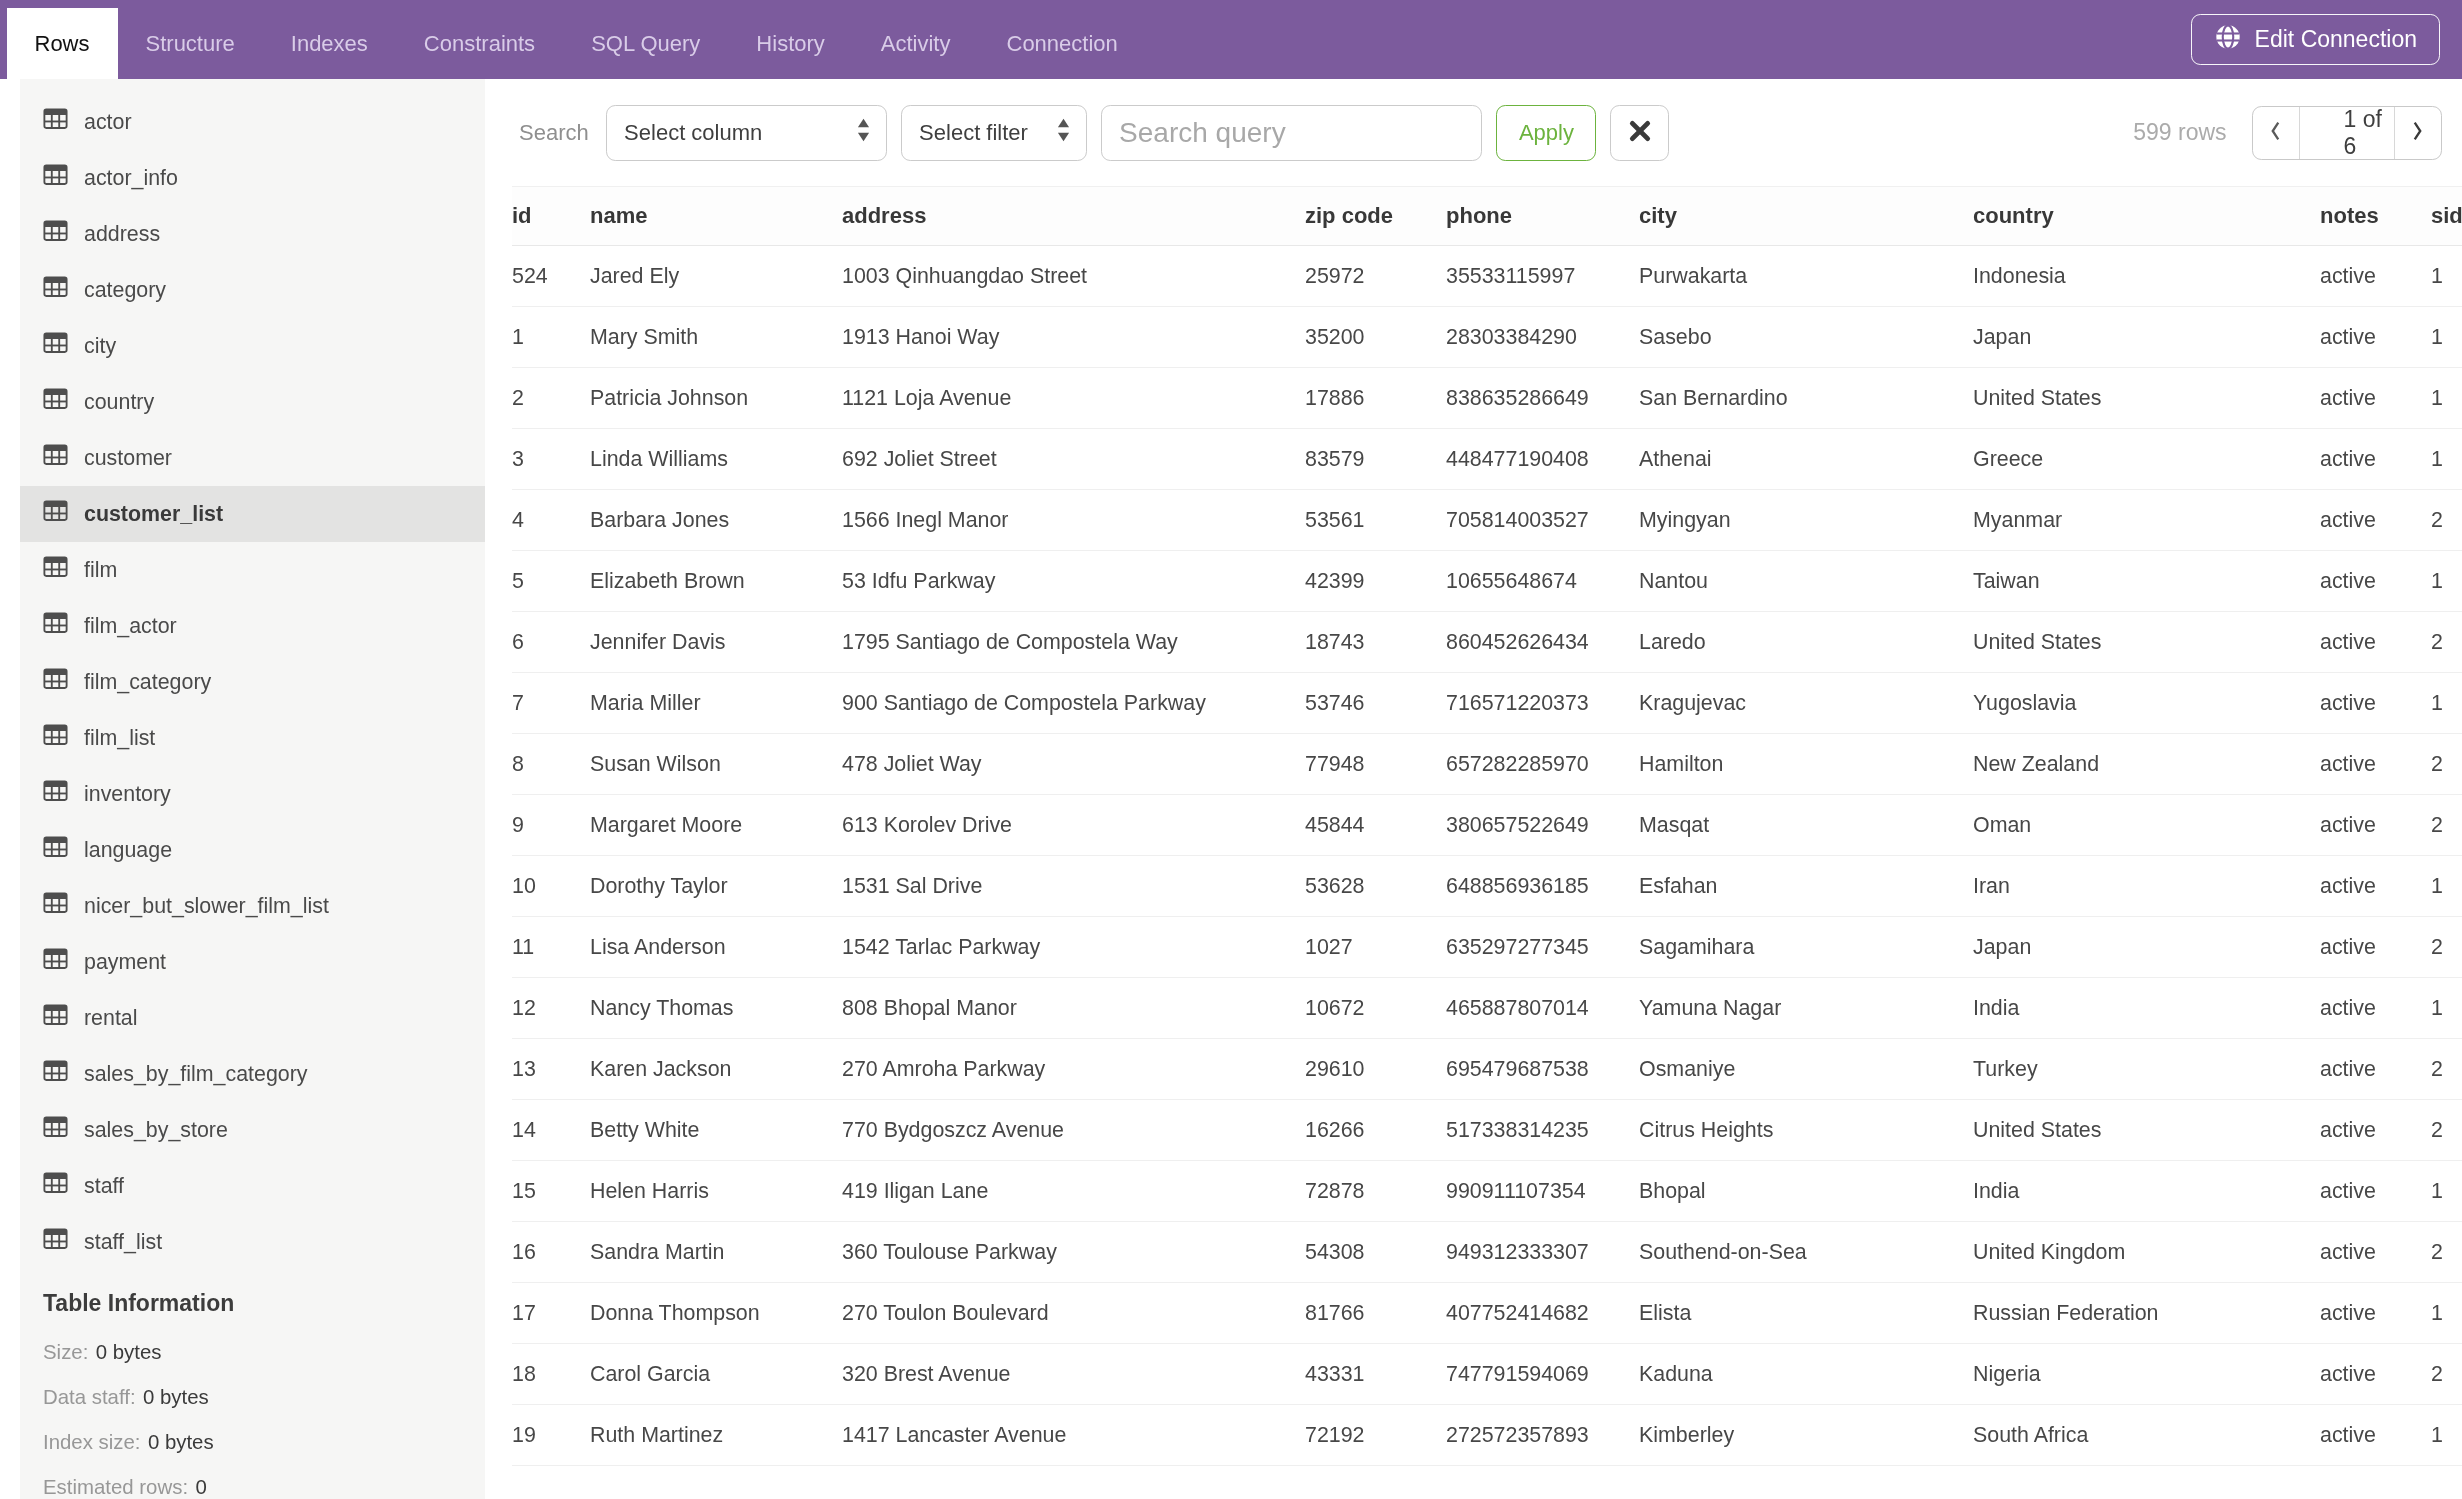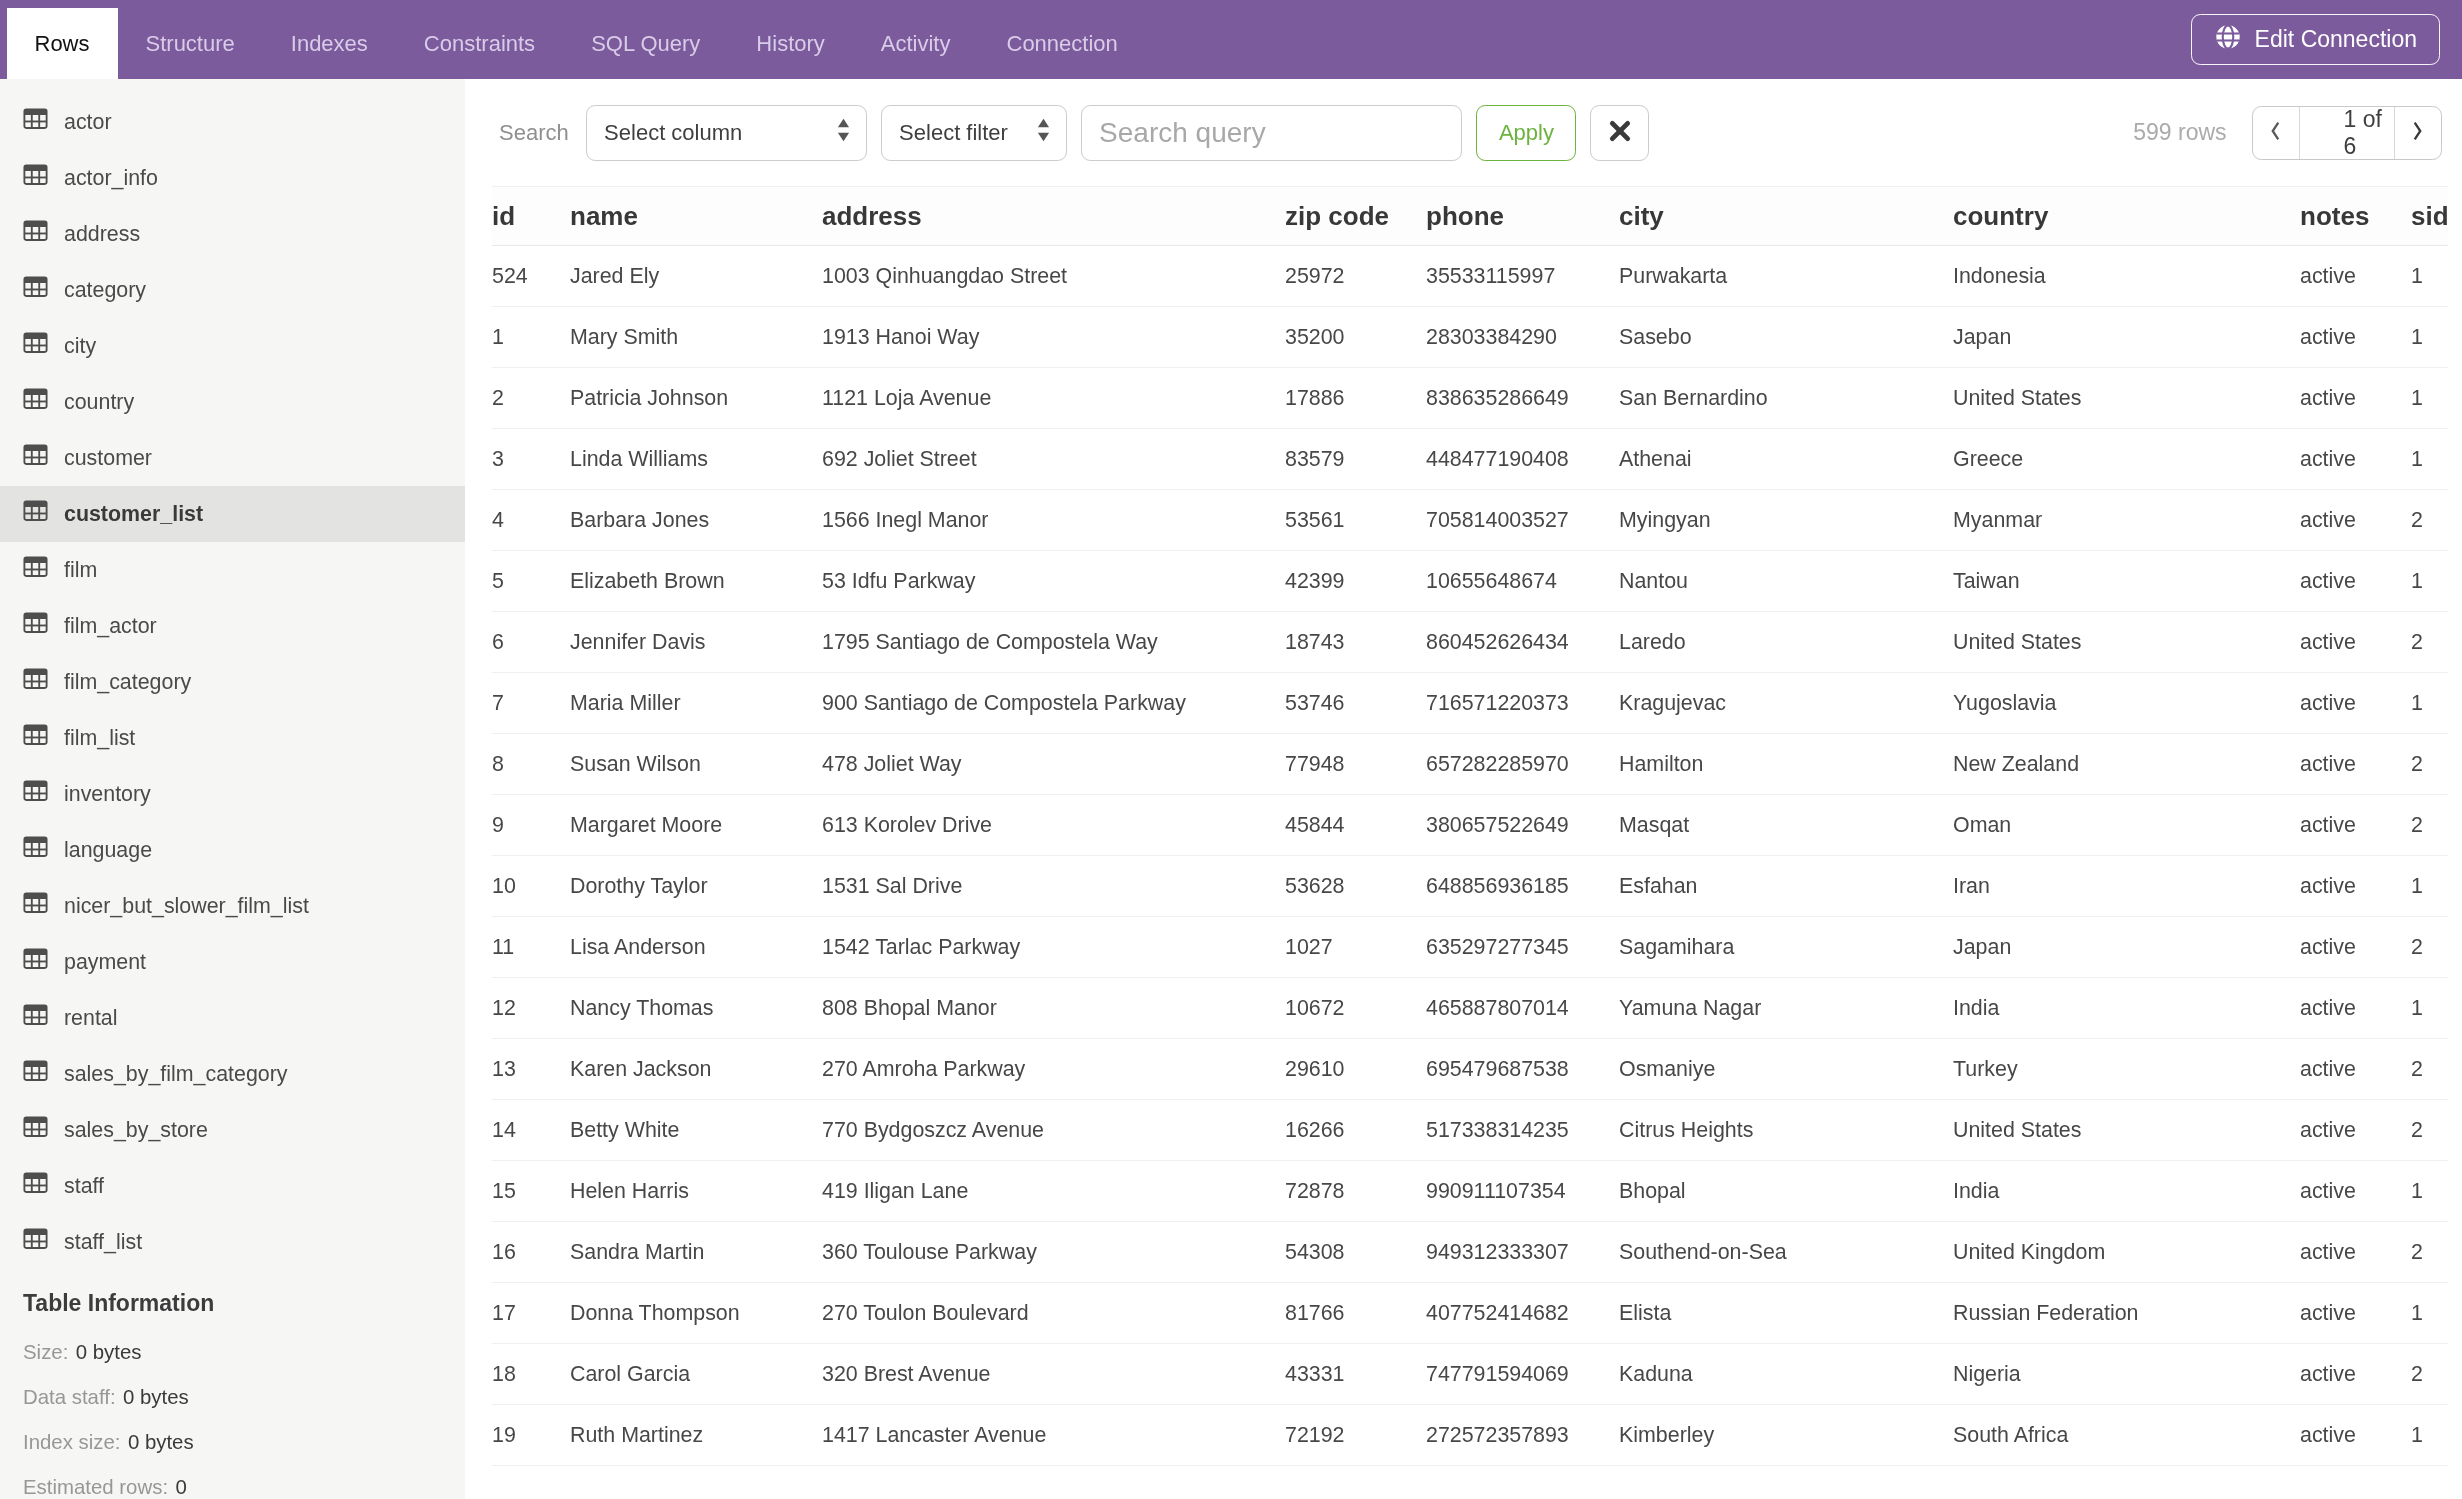--- a/index.html
+++ b/index.html
@@ -12,21 +12,21 @@
   .brand-title { color:#fff; font-size:28px; font-weight:bold; letter-spacing:0.5px; }
   .tab-bar { display:flex; align-items:stretch; margin-left:6.5px;margin-top:8px; }
   .tab { display:flex; align-items:center; padding:0 28px; font-size:22px;
          color:#D9CCE8; cursor:pointer; }
   .tab.active { background:#fff; color:#111; }
   .edit-conn { position:absolute; right:22px; top:14px; height:51px; display:flex; align-items:center;
                gap:13px; padding:0 22px; border:1.9px solid rgba(255,255,255,.95); border-radius:9.3px;
                color:#fff; font-size:23px; background:transparent; cursor:pointer; }
 
   
-  .main { display:flex; height:1421px; }
+  .main { display:flex; height:1421px;margin-left:20px; }
   .sidebar { width:465px; flex:none; background:#F6F6F5; padding-top:15px; overflow:hidden; }
   .content { flex:1; background:#fff; overflow:hidden; }
 
   
   .side-item { height:56px; display:flex; align-items:center; gap:16px; padding-left:23px;
                font-size:21.4px; color:#4A4A4A; cursor:pointer; }
   .side-item.selected { background:#E3E3E2; font-weight:bold; color:#3A3A3A; }
   .side-item svg { flex:none; }
   .info-section { margin-top:20.4px; padding-left:23px; }
   .info-title { font-size:23px; font-weight:bold; color:#3C3C3C; margin-bottom:24px; }
@@ -54,21 +54,21 @@
   .rows-count { margin-left:auto; color:#ABABAB; font-size:23px; margin-right:11px; }
   .pager { display:flex; align-items:stretch; height:54px; border:1.9px solid #C9C9C9;
            border-radius:9.3px; overflow:hidden; background:#fff; }
   .pager-btn { width:46px; display:flex; align-items:center; justify-content:center; cursor:pointer; }
   .pager-cur { width:96px; display:flex; align-items:center; justify-content:center;
                font-size:23px; color:#3F3F3F; border-left:1.9px solid #D8D8D8; border-right:1.9px solid #D8D8D8;padding-left:44px; }
 
   
   .grid-wrap { padding:0 16px 0 27px; }
   table.grid { width:100%; border-collapse:collapse; table-layout:fixed; }
-  table.grid th { text-align:left; font-size:26px; font-weight:bold; color:#383838; height:59px;
+  table.grid th { text-align:left; font-size:22px; font-weight:bold; color:#383838; height:59px;
                   border-top:1.9px solid #F0F0F0; border-bottom:1.9px solid #E8E8E8; background:#FDFDFD;
                   white-space:nowrap; overflow:hidden; }
   table.grid td { font-size:21.4px; color:#474747; height:61px; border-bottom:1.9px solid #EFEFEF;
                   white-space:nowrap; overflow:hidden; }
 </style>
 </head>
 <body>
 
 <div class="topbar">
 

